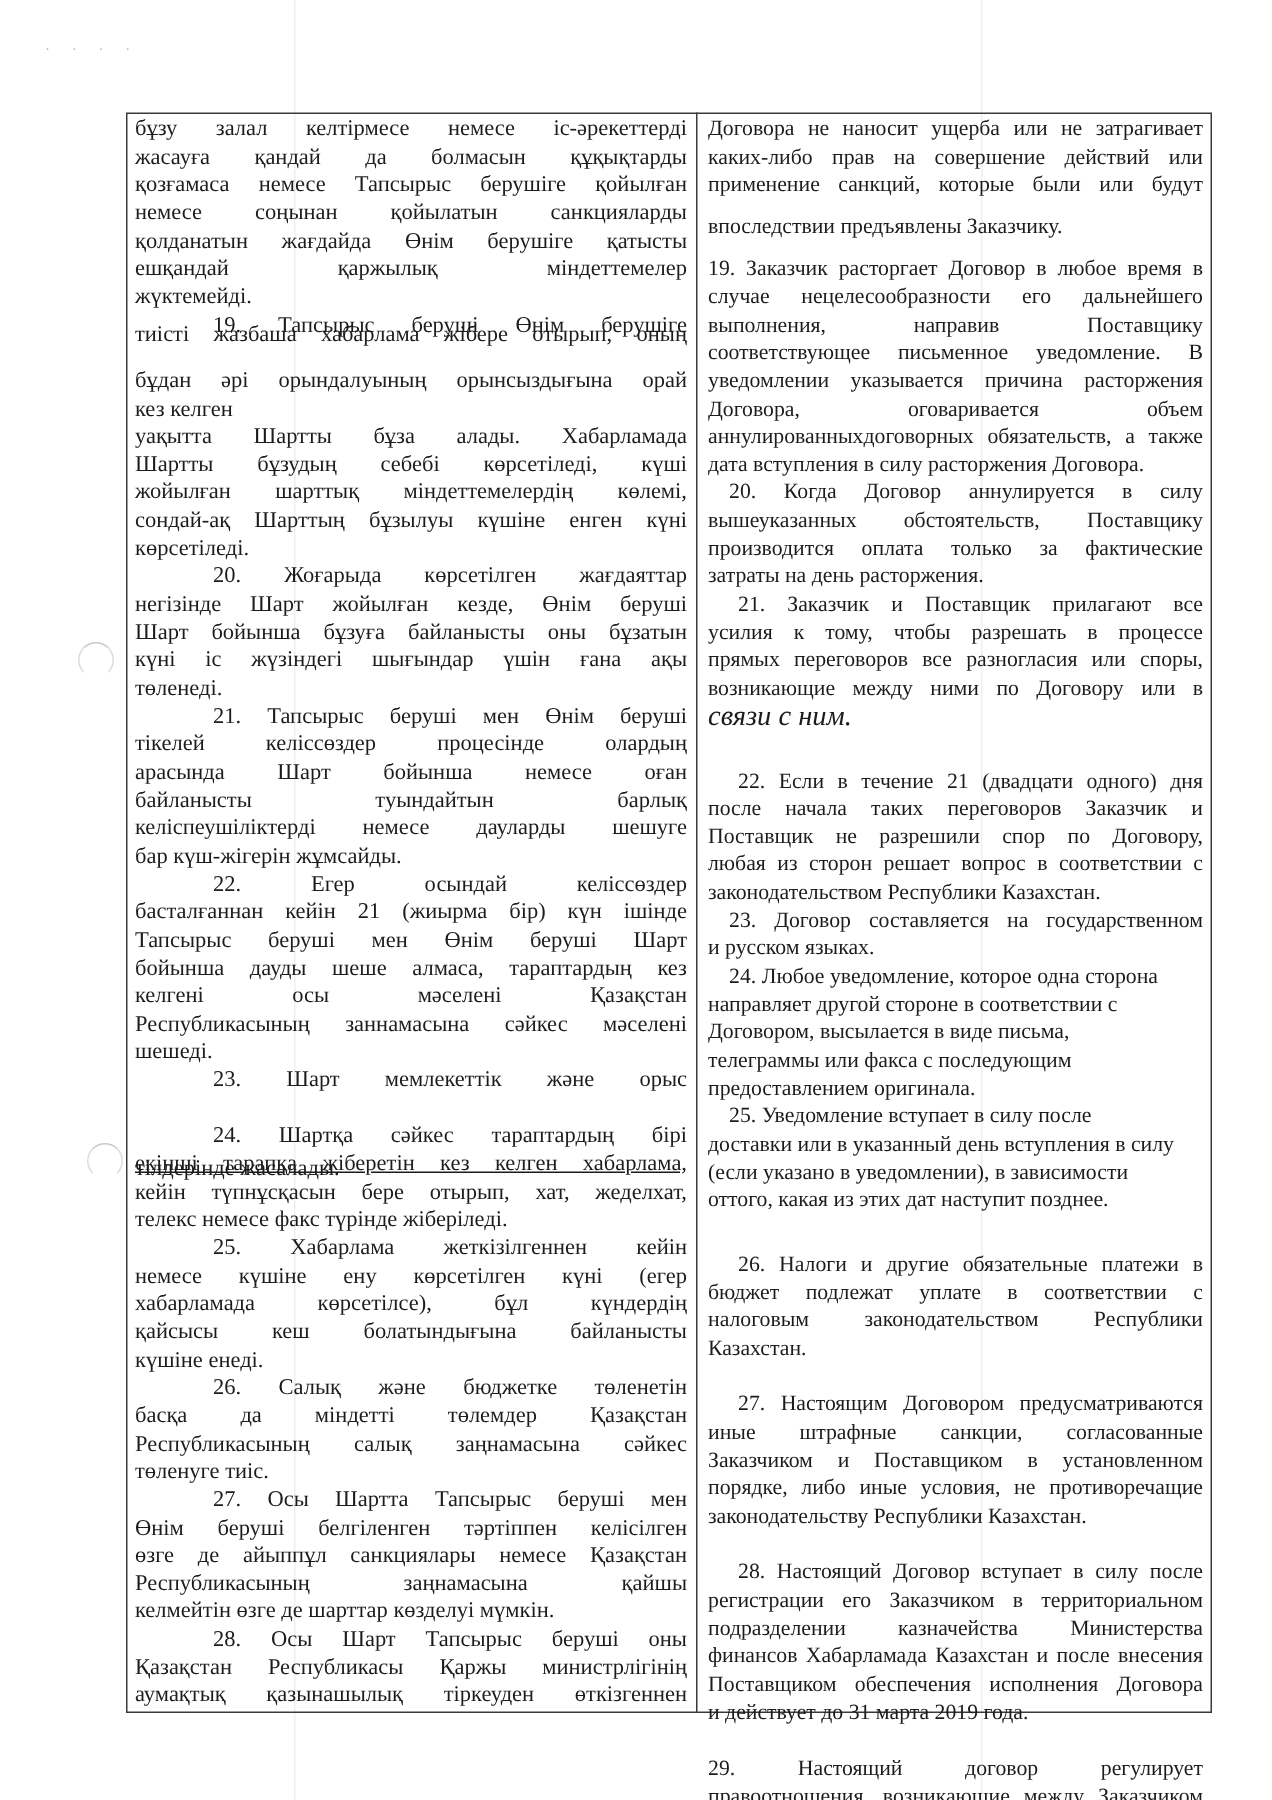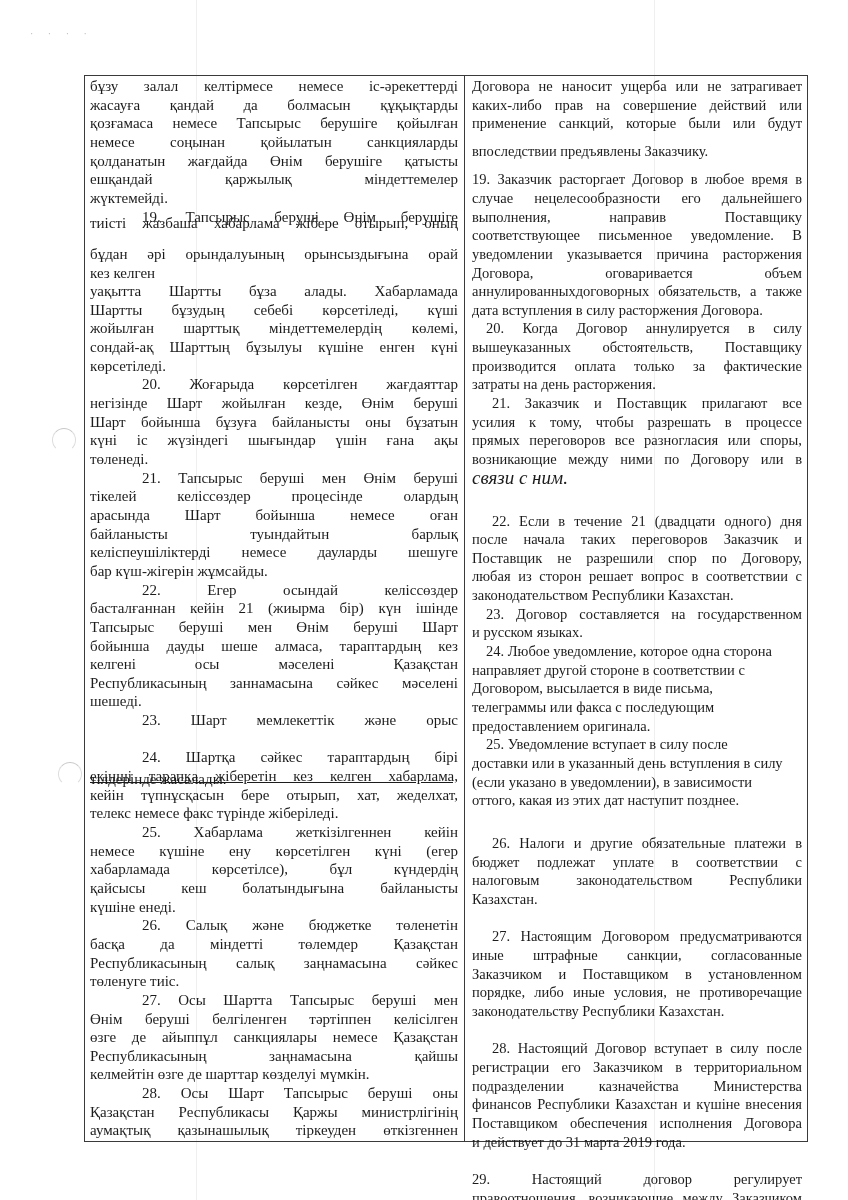--- a/index.html
+++ b/index.html
@@ -138,18 +138,18 @@
     <div class="ln" style="top: 794.49px; font-size: 14.5px;">налоговым законодательством Республики</div>
     <div class="ln last" style="top: 813.14px; font-size: 14.5px;">Казахстан.</div>
     <div class="ln ind3" style="top: 850.44px; font-size: 14.5px;">27. Настоящим Договором предусматриваются</div>
     <div class="ln" style="top: 869.09px; font-size: 14.5px;">иные штрафные санкции, согласованные</div>
     <div class="ln" style="top: 887.74px; font-size: 14.5px;">Заказчиком и Поставщиком в установленном</div>
     <div class="ln" style="top: 906.39px; font-size: 14.5px;">порядке, либо иные условия, не противоречащие</div>
     <div class="ln last" style="top: 925.04px; font-size: 14.5px;">законодательству Республики Казахстан.</div>
     <div class="ln ind3" style="top: 962.34px; font-size: 14.5px;">28. Настоящий Договор вступает в силу после</div>
     <div class="ln" style="top: 980.99px; font-size: 14.5px;">регистрации его Заказчиком в территориальном</div>
     <div class="ln" style="top: 999.64px; font-size: 14.5px;">подразделении казначейства Министерства</div>
-    <div class="ln" style="top: 1018.29px; font-size: 14.5px;">финансов Республики Казахстан и күшіне внесения</div>
+    <div class="ln" style="top: 1018.29px; font-size: 14.5px;">финансов Хабарламада Казахстан и после внесения</div>
     <div class="ln" style="top: 1036.94px; font-size: 14.5px;">Поставщиком обеспечения исполнения Договора</div>
     <div class="ln last" style="top: 1055.59px; font-size: 14.5px;">и действует до 31 марта 2019 года.</div>
     <div class="ln" style="top: 1092.89px; font-size: 14.5px;">29. Настоящий договор регулирует</div>
     <div class="ln" style="top: 1111.54px; font-size: 14.5px;">правоотношения, возникающие между Заказчиком</div>
   </div>
 
 </body></html>

